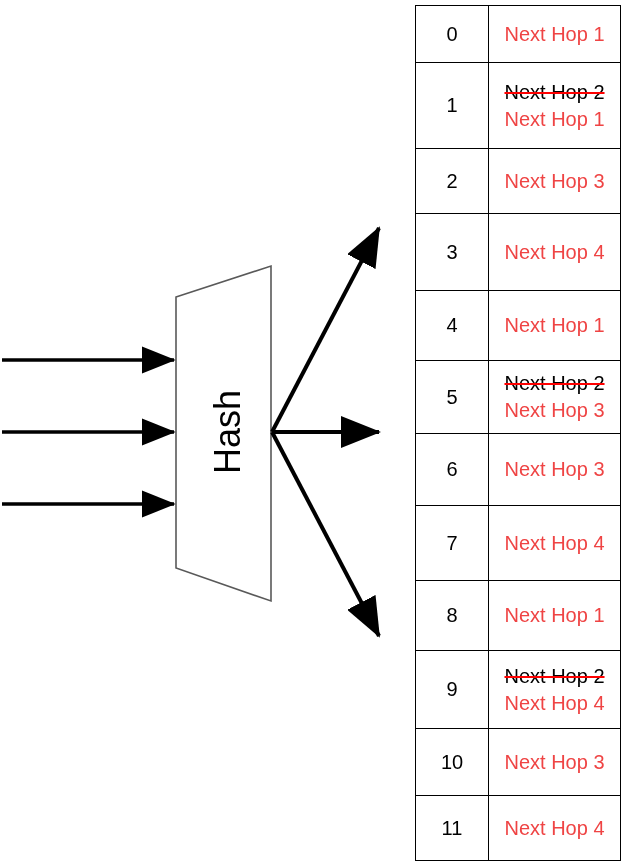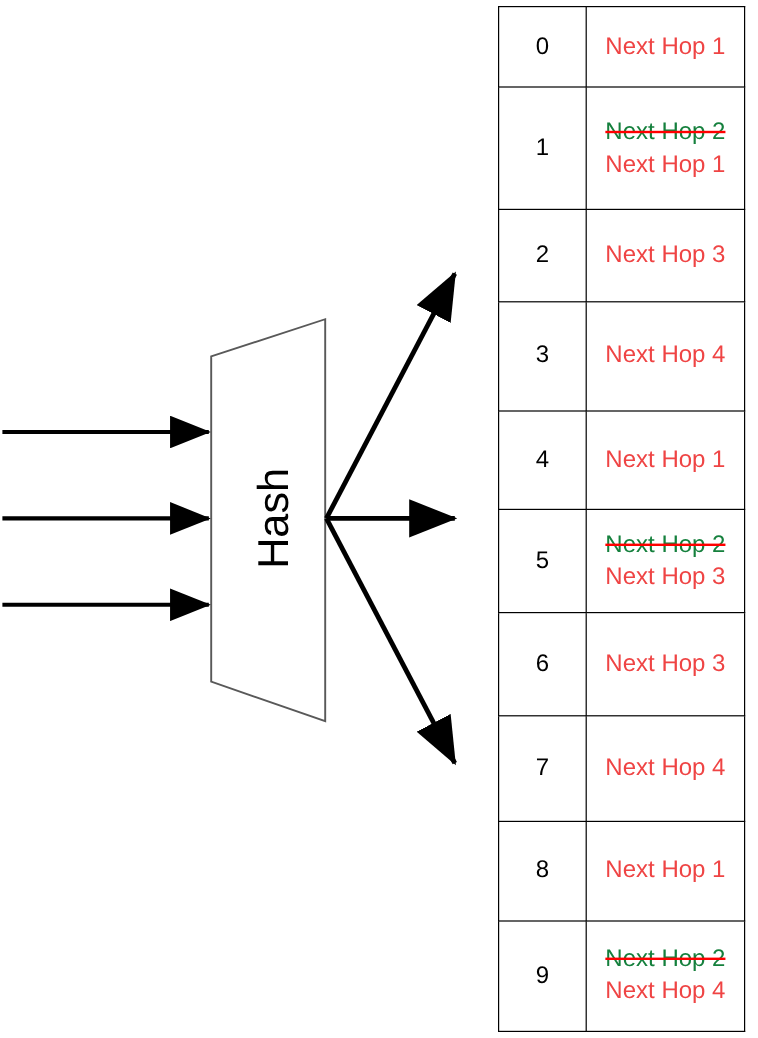--- a/index.html
+++ b/index.html
@@ -59,21 +59,21 @@
     padding: 0;
   }
   #hop-table td.idx-cell {
     width: 72px;
   }
   #hop-table td.hop-cell {
     width: 131px;
     line-height: 1.35;
   }
   .old-hop {
-    color: #15803d;
+    color: #000000;
     text-decoration: line-through;
     text-decoration-color: #ff0000;
     display: block;
   }
   .new-hop {
     display: block;
     color: #ef4444;
   }
 </style>
 </head>
@@ -159,16 +159,28 @@
             <span class="new-hop">Next Hop 1</span>
           </td>
         </tr>
         <tr style="height: 78px;">
           <td class="idx-cell">9</td>
           <td class="hop-cell">
             <span class="old-hop">Next Hop 2</span>
             <span class="new-hop">Next Hop 4</span>
           </td>
         </tr>
+        <tr style="height: 67px;">
+          <td class="idx-cell">10</td>
+          <td class="hop-cell">
+            <span class="new-hop">Next Hop 3</span>
+          </td>
+        </tr>
+        <tr style="height: 65px;">
+          <td class="idx-cell">11</td>
+          <td class="hop-cell">
+            <span class="new-hop">Next Hop 4</span>
+          </td>
+        </tr>
       </tbody>
   </table>
 
 </div>
 
 </body></html>

